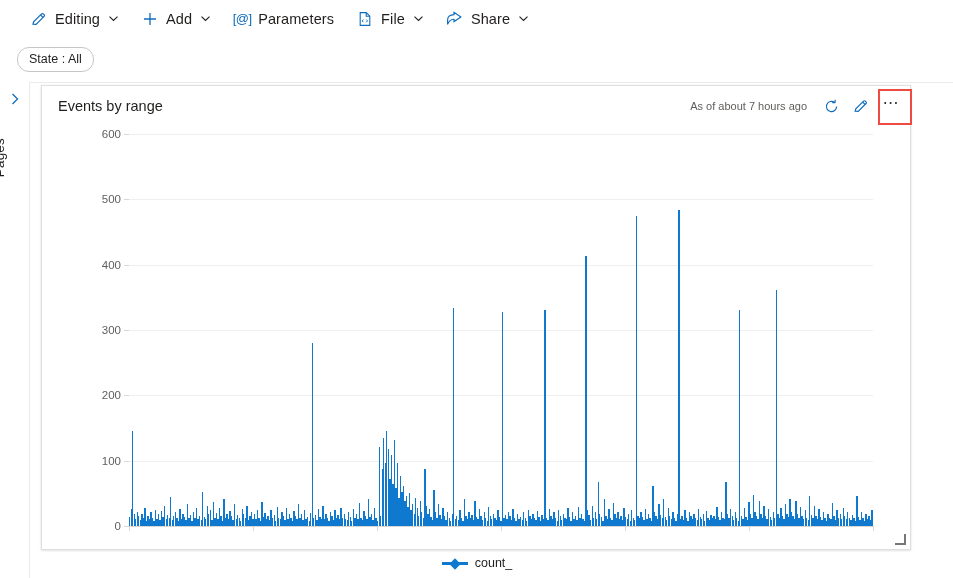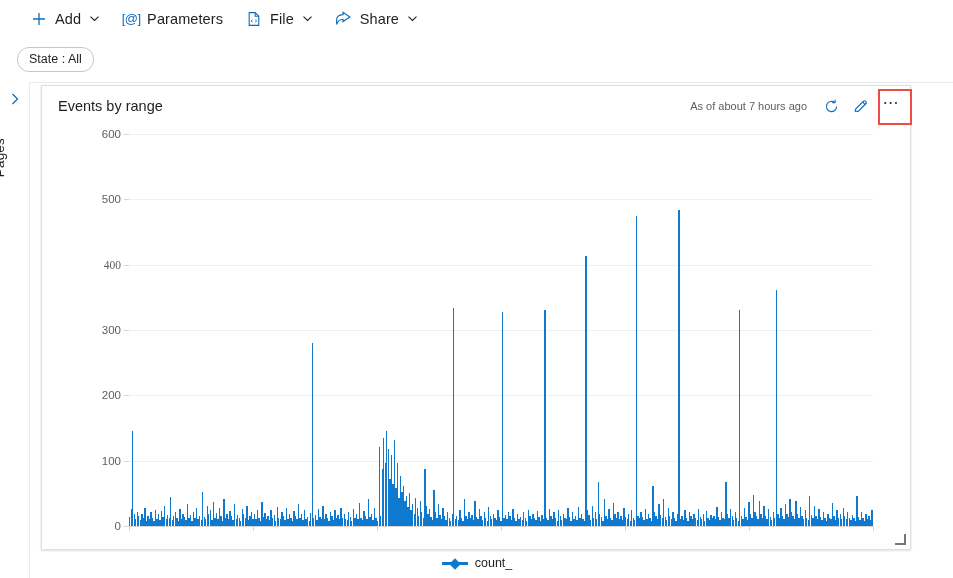--- a/index.html
+++ b/index.html
@@ -137,20 +137,34 @@
   }
   .legend-text{font-size:12.5px;color:#201f1e;}
 </style>
 </head>
 <body>
 
 <div class="app">
 
   <div class="toolbar">
 
+    <div class="tb-item">
+      <span class="tb-ico">
+        <svg width="16" height="16" viewBox="0 0 16 16" fill="none" stroke="#0f6cbd" stroke-width="1.2">
+          <path d="M2 13.2 L2.6 10.9 L10.6 2.9 a1.2 1.2 0 0 1 1.7 0 l0.8 0.8 a1.2 1.2 0 0 1 0 1.7 l-8 8 Z"></path>
+          <path d="M9.6 4 L12 6.4"></path>
+        </svg>
+      </span>
+      <span class="tb-label">Editing</span>
+      <span class="tb-caret">
+        <svg width="11" height="11" viewBox="0 0 11 11" fill="none" stroke="#201f1e" stroke-width="1.1">
+          <path d="M1.5 3.7 L5.5 7.5 L9.5 3.7"></path>
+        </svg>
+      </span>
+    </div>
 
     <div class="tb-item">
       <span class="tb-ico">
         <svg width="16" height="16" viewBox="0 0 16 16" fill="none" stroke="#0f6cbd" stroke-width="1.3">
           <path d="M8 2 L8 14 M2 8 L14 8"></path>
         </svg>
       </span>
       <span class="tb-label">Add</span>
       <span class="tb-caret">
         <svg width="11" height="11" viewBox="0 0 11 11" fill="none" stroke="#201f1e" stroke-width="1.1">
@@ -230,21 +244,21 @@
       </div>
     </div>
     <div class="hl-box"></div>
 
     <div class="chart-wrap">
       <div class="ylabels">
           <div class="ylabel" style="top: 392px;">0</div>
           <div class="ylabel" style="top: 326.667px;">100</div>
           <div class="ylabel" style="top: 261.333px;">200</div>
           <div class="ylabel" style="top: 196px;">300</div>
-          <div class="ylabel" style="top: 130.667px; font-family: Liberation Serif, serif;">400</div>
+          <div class="ylabel" style="top: 130.667px;">400</div>
           <div class="ylabel" style="top: 65.3333px;">500</div>
           <div class="ylabel" style="top: 0px;">600</div>
         </div>
       <div class="plot">
           <div class="axisline" style="top: 392px;"></div>
           <div class="ytick" style="top: 392px;"></div>
           <div class="gridline" style="top: 326.667px;"></div>
           <div class="ytick" style="top: 326.667px;"></div>
           <div class="gridline" style="top: 261.333px;"></div>
           <div class="ytick" style="top: 261.333px;"></div>

